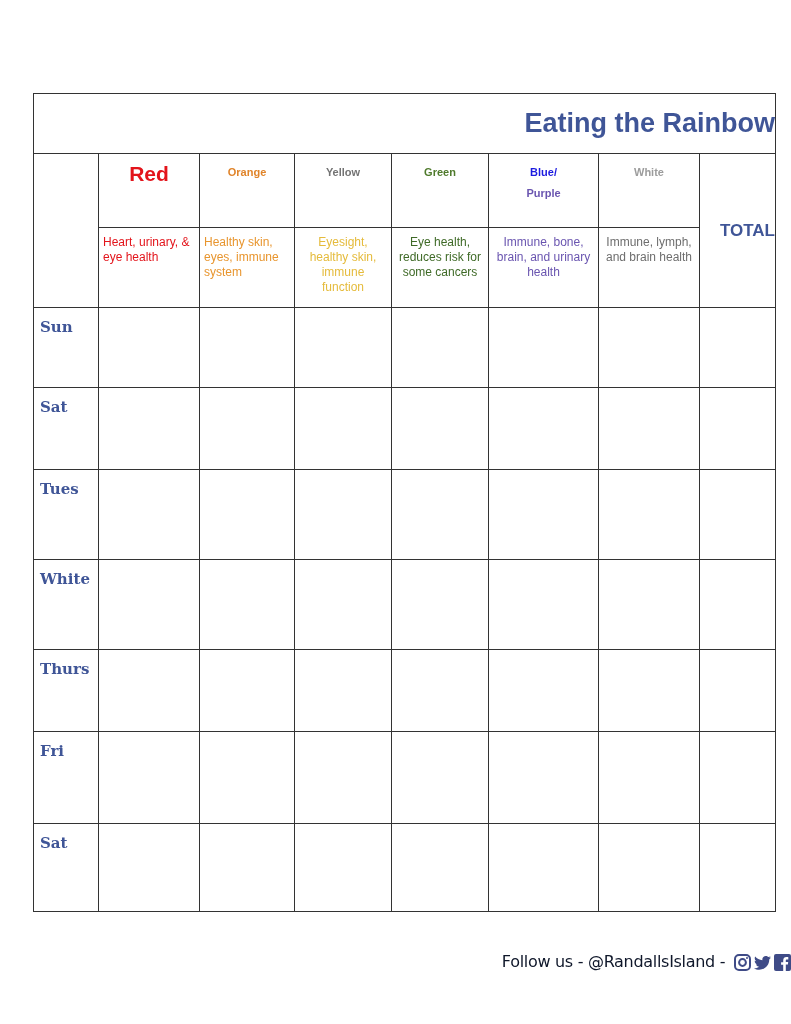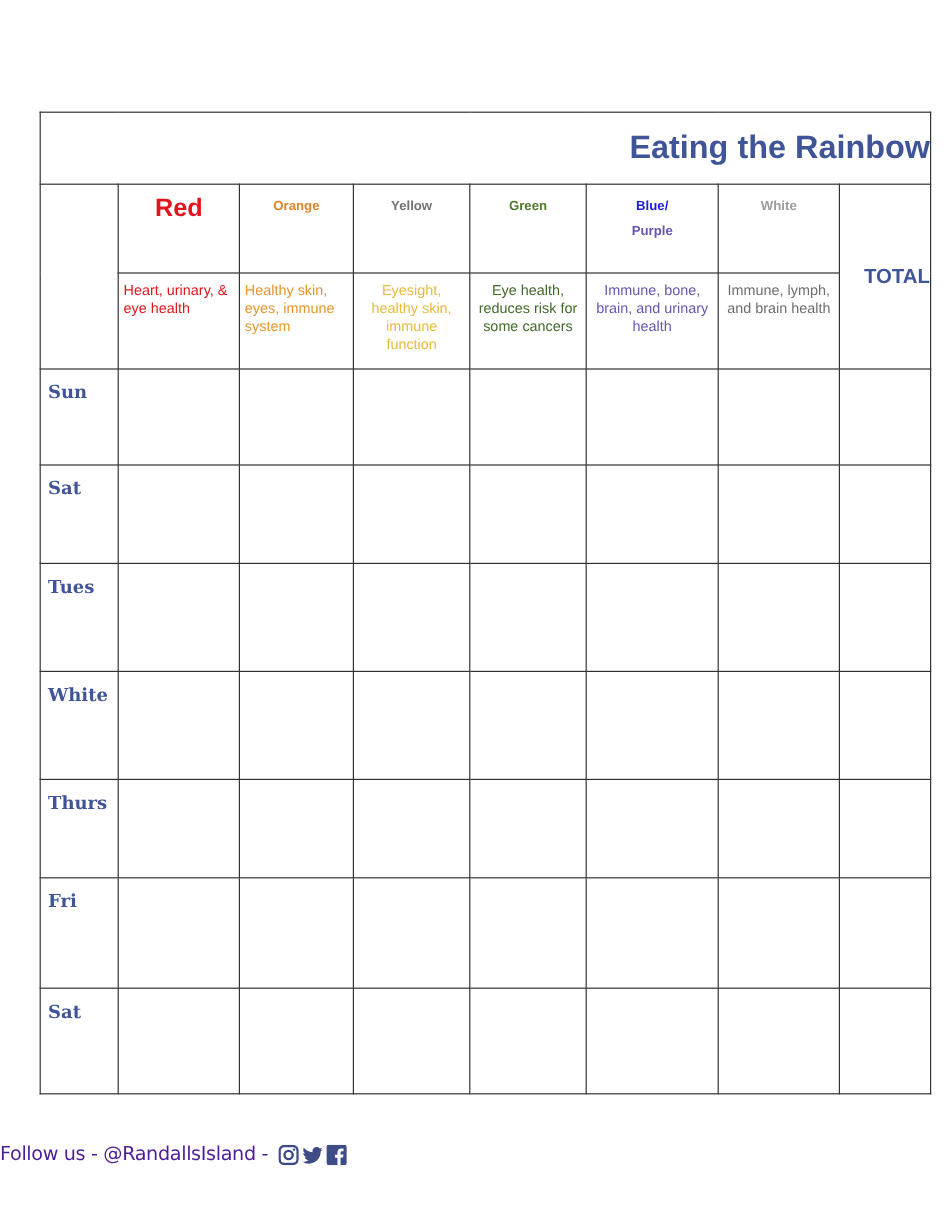--- a/index.html
+++ b/index.html
@@ -11,21 +11,21 @@
   .title { color:#3f5597; font-weight:bold; font-size:27px; font-family:"Liberation Sans", sans-serif; }
   .color-head { height:73px; text-align:center; }
   .color-name { font-weight:bold; font-size:11px; line-height:21px; display:block; margin-top:8px; }
   .color-name.red { font-size:21px; margin-top:9px; }
   .desc { height:79px; text-align:center; font-size:12px; line-height:15px; }
   .desc span { display:block; padding:7px 4px 0 4px; }
   .desc.left { text-align:left; }
   .total-cell { text-align:right; vertical-align:middle !important; }
   .total { color:#3f5597; font-weight:bold; font-size:17px; }
   .day { color:#3f5597; font-weight:bold; font-family:"DejaVu Serif", serif; font-size:15px; padding:10px 0 0 6px !important; }
-  .footer { position:absolute; left:0; width:791px; top:952px; text-align:left; color:#4c1d95; font-size:16px; font-family:"DejaVu Sans", sans-serif; letter-spacing:-0.3px; }
+  .footer { position:absolute; left:0; width:791px; top:952px; text-align:right; color:#0f172a; font-size:16px; font-family:"DejaVu Sans", sans-serif; letter-spacing:-0.3px; }
   .social { display:inline-flex; gap:3px; vertical-align:middle; margin-left:4px; }
   .social span { display:inline-flex; align-items:center; justify-content:center; width:17px; height:17px; }
 </style>
 </head>
 <body>
 
 <div class="sheet">
   <table class="grid">
     <colgroup>
       <col style="width:65px">

